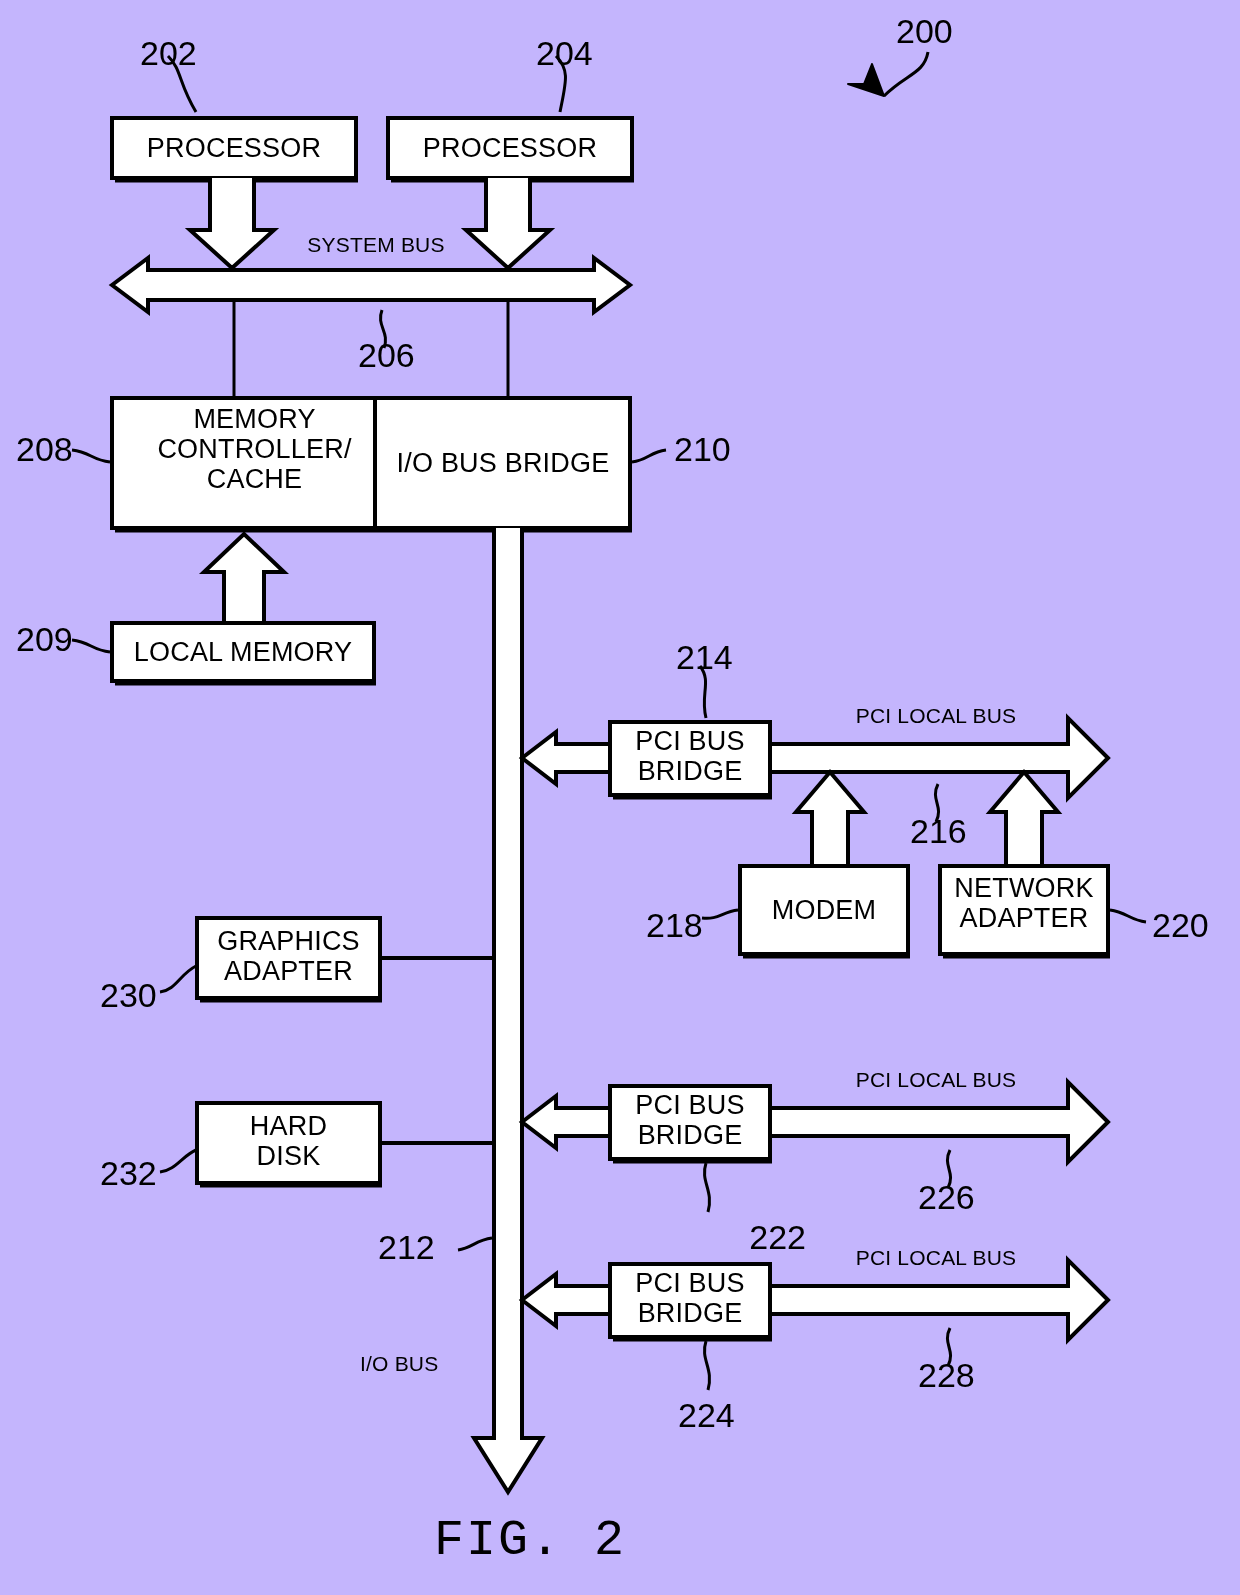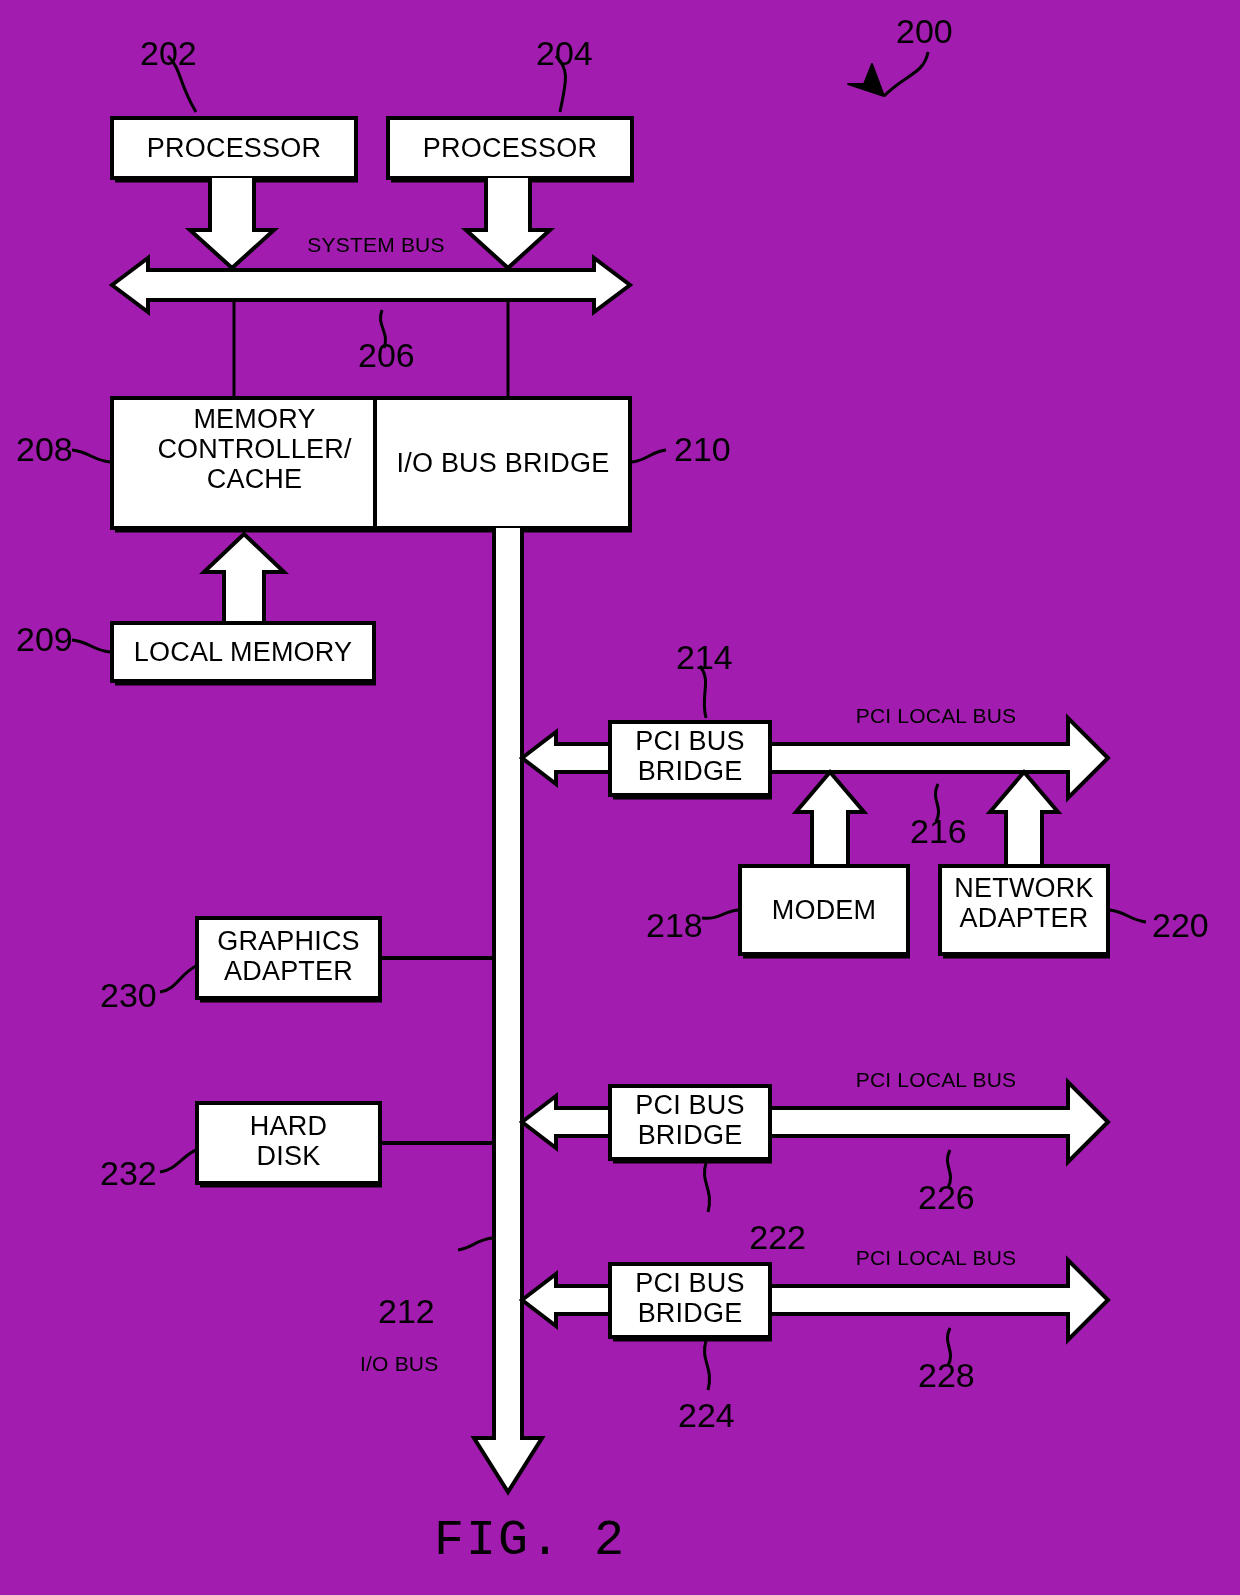--- a/index.html
+++ b/index.html
@@ -4,21 +4,21 @@
 <style>
   html, body {
     margin: 0;
     padding: 0;
     background: #ffffff;
   }
   #page {
     position: relative;
     width: 1240px;
     height: 1595px;
-    background: #a21caf;
+    background: #c4b5fd;
     overflow: hidden;
     font-family: "Liberation Sans", sans-serif;
   }
   #page svg {
     position: absolute;
     left: 0;
     top: 0;
     width: 1240px;
     height: 1595px;
   }
@@ -257,17 +257,17 @@
   <div class="lbl reflabel" style="left:918px; top:1178px; width:90px; text-align:left;">226</div>
 
   <div class="lbl boxlabel" style="left:610px; top:1268px; width:160px;">PCI BUS
 BRIDGE</div>
   <div class="lbl reflabel" style="left:678px; top:1396px; width:90px; text-align:left;">224</div>
 
   <div class="lbl buslabel" style="left:812px; top:1246px; width:248px;">PCI LOCAL BUS</div>
   <div class="lbl reflabel" style="left:918px; top:1356px; width:90px; text-align:left;">228</div>
 
   <div class="lbl buslabel" style="left:360px; top:1352px; width:128px; text-align:left;">I/O BUS</div>
-  <div class="lbl reflabel" style="left:378px; top:1292px; width:80px; text-align:left;">212</div>
+  <div class="lbl reflabel" style="left:378px; top:1228px; width:80px; text-align:left;">212</div>
 
   <div class="figcaption" style="left:0px; top:1512px; width:1060px; text-align:center;">FIG. 2</div>
 
 </div>
 
 </body></html>

